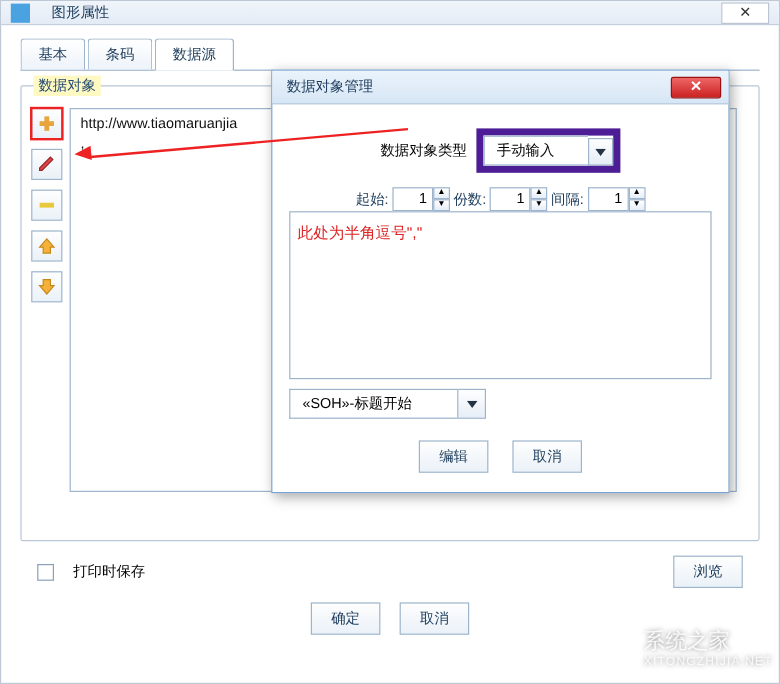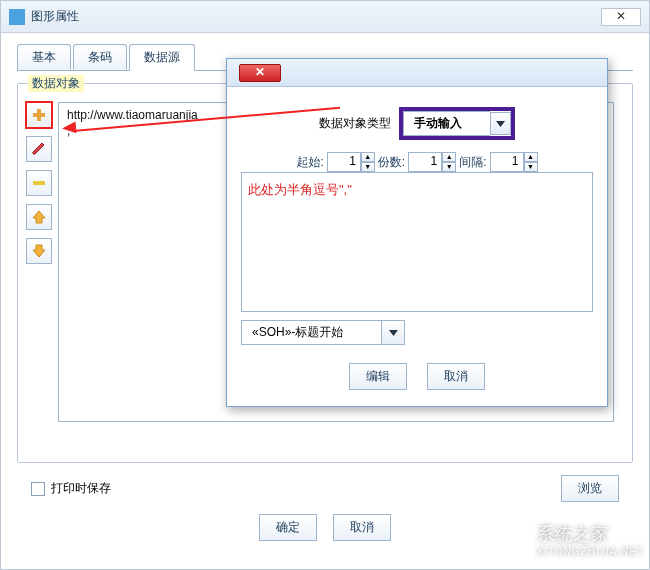--- a/index.html
+++ b/index.html
@@ -1,20 +1,20 @@
 <!DOCTYPE html>
 <html><head>
 <meta charset="utf-8">
 <style>
 * { box-sizing: border-box; margin: 0; padding: 0; }
 body { font-family: "Microsoft YaHei", SimSun, sans-serif; font-size: 12px; background: #eaf0f7; width: 650px; height: 570px; overflow: hidden; position: relative; }
 
 
 .main-window { position: absolute; left: 0; top: 0; right: 0; bottom: 0; background: #fff; border: 1px solid #bfc9d6; }
-.main-titlebar { height: 32px; background: linear-gradient(#f0f5fb, #e3ebf5); border-bottom: 1px solid #c5d0de; display: flex; align-items: center; padding: 0 8px; gap: 6px; }
+.main-titlebar { height: 20px; background: linear-gradient(#f0f5fb, #e3ebf5); border-bottom: 1px solid #c5d0de; display: flex; align-items: center; padding: 0 8px; gap: 18px; }
 .main-titlebar .app-icon { width: 16px; height: 16px; background: #4aa3e0; display: inline-block; }
 .main-titlebar .title { flex: 1; color: #1a3a5a; }
 .main-titlebar .close { width: 40px; height: 18px; background: #fff; border: 1px solid #bcc6d3; text-align: center; line-height: 14px; color: #333; }
 
 
 .tabs { display: flex; align-items: flex-end; gap: 2px; padding: 10px 16px 0; }
 .tab { border: 1px solid #9db4cc; border-bottom: none; background: linear-gradient(#fff,#edf3fa); padding: 4px 14px; border-top-left-radius: 3px; border-top-right-radius: 3px; color: #1a3a5a; cursor: pointer; }
 .tab.active { background: #fff; border-bottom: 1px solid #fff; position: relative; top: 1px; }
 .tabs-line { border-bottom: 1px solid #9db4cc; margin: 0 16px; }
 
@@ -22,38 +22,38 @@
 .groupbox { margin: 12px 16px; border: 1px solid #b8c6d8; border-radius: 2px; padding: 18px 8px 8px; position: relative; height: 380px; }
 .groupbox > .legend { position: absolute; top: -9px; left: 10px; background: #fef9c3; padding: 0 4px; color: #244a70; }
 .source-row { display: flex; gap: 6px; }
 .tool-column { display: flex; flex-direction: column; gap: 8px; }
 .tool-btn { width: 26px; height: 26px; border: 1px solid #9db4cc; background: linear-gradient(#fefefe,#eaf1f8); display: flex; align-items: center; justify-content: center; cursor: pointer; }
 .url-list { flex: 1; height: 320px; border: 1px solid #9db4cc; background: #fff; padding: 4px 6px; margin-right: 10px; }
 .url-list .item { color: #111; padding: 1px 2px; }
 .highlight-add { outline: 2px solid #e22; outline-offset: -1px; }
 
 
-.bottom-row { margin: 4px 30px; display: flex; align-items: center; gap: 6px; }
+.bottom-row { margin: 4px 30px; display: flex; align-items: center; gap: 16px; }
 .checkbox { width: 14px; height: 14px; border: 1px solid #8aa0ba; background: #fff; display: inline-block; }
 .browse-btn { margin-left: auto; }
 
 
 .btn { border: 1px solid #9db4cc; background: linear-gradient(#fefefe,#eaf1f8); padding: 4px 16px; cursor: pointer; color: #1a3a5a; }
 
 
 .ok-cancel { display: flex; justify-content: center; gap: 16px; margin-top: 12px; text-align: center; }
 
 
 .modal { position: absolute; left: 226px; top: 58px; width: 382px; background: #fff; border: 1px solid #7aa3cf; box-shadow: 2px 3px 10px rgba(0,0,0,0.35); z-index: 20; }
 .modal-titlebar { height: 28px; background: linear-gradient(#eaf3fb,#d7e6f5); border-bottom: 1px solid #b0c4dc; display: flex; align-items: center; padding: 0 6px; gap: 6px; }
 .modal-titlebar .title { flex: 1; color: #1a3a5a; }
 .modal-close { width: 42px; height: 18px; background: linear-gradient(#e66,#c22); border: 1px solid #911; border-radius: 2px; text-align: center; line-height: 14px; color: #fff; font-weight: bold; }
 .modal-body { padding: 20px 14px 16px; }
 .type-row { display: flex; align-items: center; gap: 8px; margin-bottom: 12px; justify-content: center; }
-.type-select { border: 4px solid #4c1d95; display: inline-flex; align-items: center; font-weight: bold; }
+.type-select { border: 6px solid #4c1d95; display: inline-flex; align-items: flex-end; }
 .type-select .sel-text { border: 1px solid #9db4cc; border-right: none; padding: 3px 28px 3px 10px; background: #fff; min-width: 86px; }
 .type-select .sel-arrow { border: 1px solid #9db4cc; width: 21px; height: 23px; display:flex; align-items:center; justify-content:center; background: linear-gradient(#fefefe,#e4edf6); }
 .num-row { display: flex; align-items: center; gap: 3px; margin-bottom: 0; justify-content:center; }
 .num-row label { color: #1a3a5a; }
 .spinner { display:inline-flex; }
 .spinner .val { width: 34px; height: 20px; border: 1px solid #9db4cc; text-align: right; padding: 1px 4px; background:#fff; }
 .spinner .arrows { display:flex; flex-direction:column; }
 .spinner .arrows div { width: 14px; height: 10px; border: 1px solid #9db4cc; font-size: 7px; text-align:center; line-height:8px; background: linear-gradient(#fff,#e7eef7); }
 .textarea { width: 100%; height: 140px; border: 1px solid #9db4cc; background: #fff; margin-bottom: 8px; padding: 6px; }
 .hint { color: #d22; font-size: 13px; line-height: 1.7; }
@@ -136,20 +136,21 @@
 
   <div class="ok-cancel">
     <span class="btn">确定</span>
     <span class="btn">取消</span>
   </div>
 </div>
 
 <div class="modal">
   <div class="modal-titlebar">
     <span class="app-icon" style="background:#4aa3e0"></span>
+    <span class="title">数据对象管理</span>
     <span class="modal-close">✕</span>
   </div>
   <div class="modal-body">
 
     <div class="type-row">
       <span>数据对象类型</span>
       <span class="type-select">
         <span class="sel-text">手动输入</span>
         <span class="sel-arrow">
           <svg width="9" height="6">

